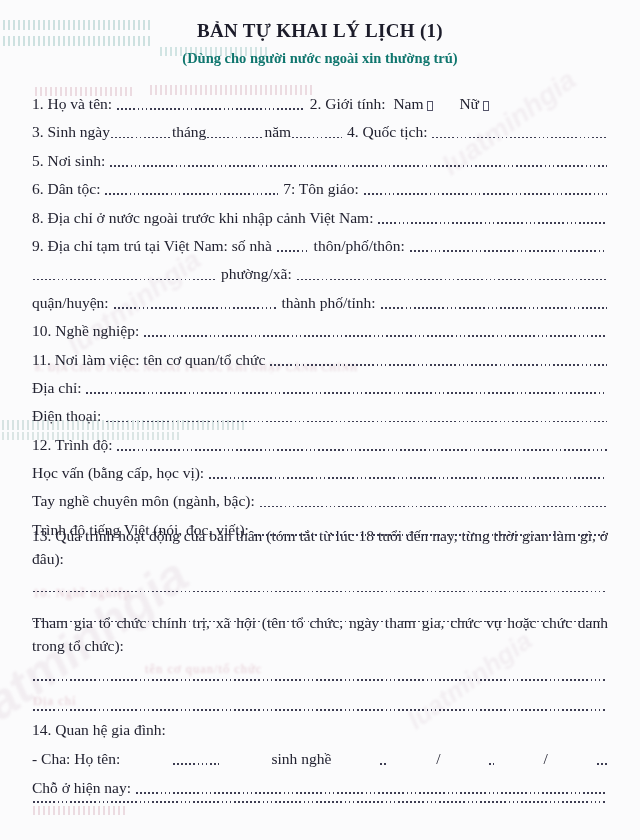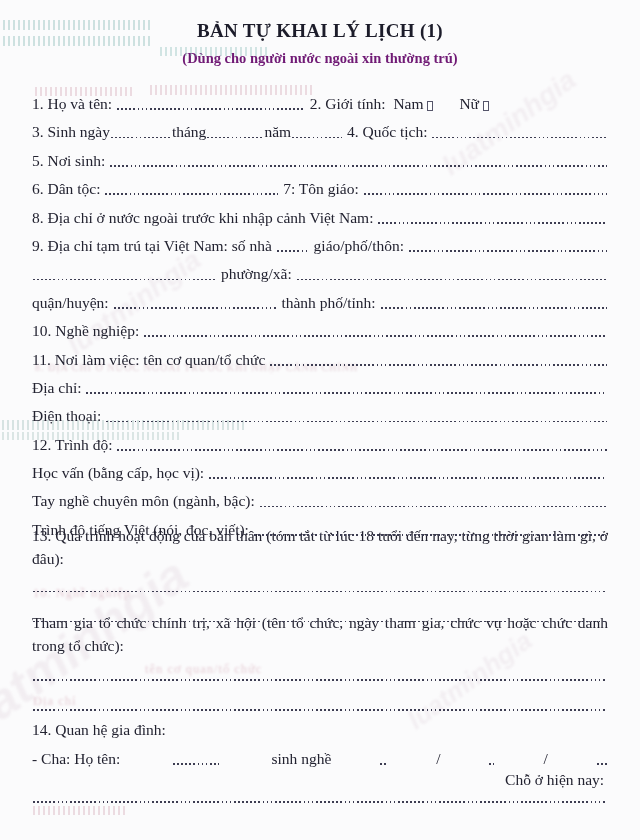--- a/index.html
+++ b/index.html
@@ -9,21 +9,21 @@
     font-family:"Liberation Serif","DejaVu Serif",serif;
     color:#222230;
   }
   .page { position:absolute; inset:0; padding:0 32px; box-sizing:border-box; }
   .title {
     text-align:center; font-weight:bold; font-size:19px; line-height:22px;
     padding-top:20px; letter-spacing:.3px; color:#1c1c2a;
   }
   .subtitle {
     text-align:center; font-weight:bold; font-size:14.5px; line-height:19px;
-    margin-top:7px; color:#701a75;
+    margin-top:7px; color:#0f766e;
   }
   .rows { margin-top:20px; position:relative; z-index:2; }
   .row { display:flex; align-items:flex-end; height:28.4px; font-size:15.5px; }
   .row .lbl { white-space:pre; line-height:21px; }
   .dots { display:block; height:100%; position:relative; }
   .dots::after {
     content:""; position:absolute; left:1px; right:1px; bottom:4px; height:1.7px;
     background-image:repeating-linear-gradient(to right,#3d3d52 0 1.7px, transparent 1.7px 4.1px);
   }
   .dots.fill { flex:1; }
@@ -103,21 +103,21 @@
         <span class="lbl"> 7: Tôn giáo: </span>
         <span class="dots fill"></span>
       </div>
       <div class="row">
         <span class="lbl">8. Địa chỉ ở nước ngoài trước khi nhập cảnh Việt Nam: </span>
         <span class="dots fill"></span>
       </div>
       <div class="row">
         <span class="lbl">9. Địa chỉ tạm trú tại Việt Nam: số nhà </span>
         <span class="dots" style="width: 34px;"></span>
-        <span class="lbl"> giáo/phố/thôn: </span>
+        <span class="lbl"> thôn/phố/thôn: </span>
         <span class="dots fill"></span>
       </div>
       <div class="row">
         <span class="dots" style="width: 185px;"></span>
         <span class="lbl"> phường/xã: </span>
         <span class="dots fill"></span>
       </div>
       <div class="row">
         <span class="lbl">quận/huyện: </span>
         <span class="dots" style="width: 165px;"></span>
@@ -176,21 +176,21 @@
       <div class="row" style="height: 29px; gap: 48px;">
         <span class="lbl">- Cha: Họ tên: </span>
         <span class="dots" style="width: 178px;"></span>
         <span class="lbl"> sinh nghề</span>
         <span class="dots" style="width: 33px;"></span>
         <span class="lbl">/</span>
         <span class="dots" style="width: 26px;"></span>
         <span class="lbl">/</span>
         <span class="dots" style="width: 46px;"></span>
       </div>
-      <div class="row" style="height: 29.5px; flex-direction: column;">
+      <div class="row" style="height: 29.5px;">
         <span class="lbl">Chỗ ở hiện nay: </span>
         <span class="dots fill"></span>
       </div>
       <div class="row" style="height: 9px;">
         <span class="dots fill"></span>
       </div>
     </div>
 </div>
 
 </body></html>

